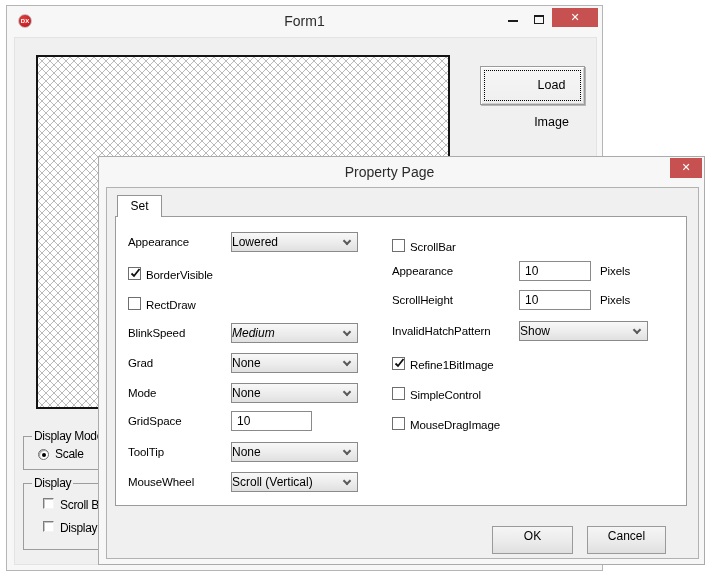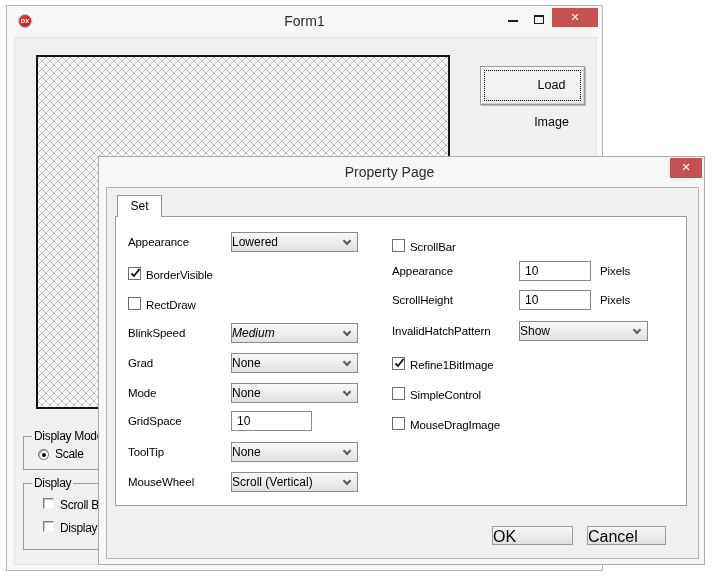--- a/index.html
+++ b/index.html
@@ -153,24 +153,24 @@
     outline:none;
   }
   .check-flat {
     position:absolute; width:13px; height:13px; z-index:4;
     background:#ffffff; border:1px solid #6e6e6e;
   }
   .check-flat .mark { display:none; position:absolute; left:0; top:-2px; }
   .check-flat.checked .mark { display:block; }
 
   .btn-dlg {
-    position:absolute; width:81px; height:19px; z-index:4;
+    position:absolute; width:81px; height:28px; z-index:4;
     background:linear-gradient(180deg,#f5f5f5 0%,#eaeaea 60%,#dfdfdf 100%);
     border:1px solid #9a9a9a;
-    font-size:16px; color:#000000; line-height:19px;
+    font-size:12px; color:#000000; text-align:center; line-height:19px;
   }
   #ok-btn { left:385px; top:338px; }
   #cancel-btn { left:480px; top:338px; width:79px; }
 </style>
 </head>
 <body>
 
 <div class="win" id="main-window">
   <div class="titlebar">
     <div class="app-icon">DX</div>

